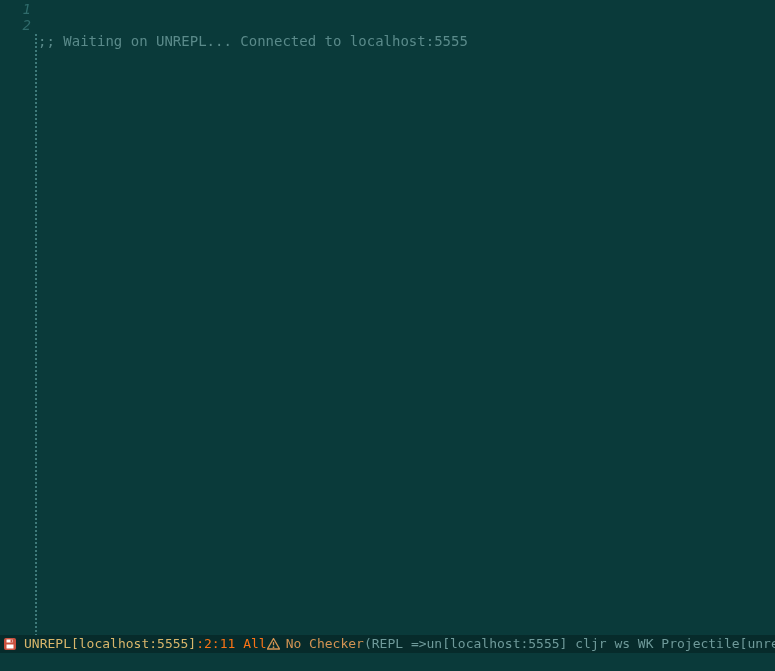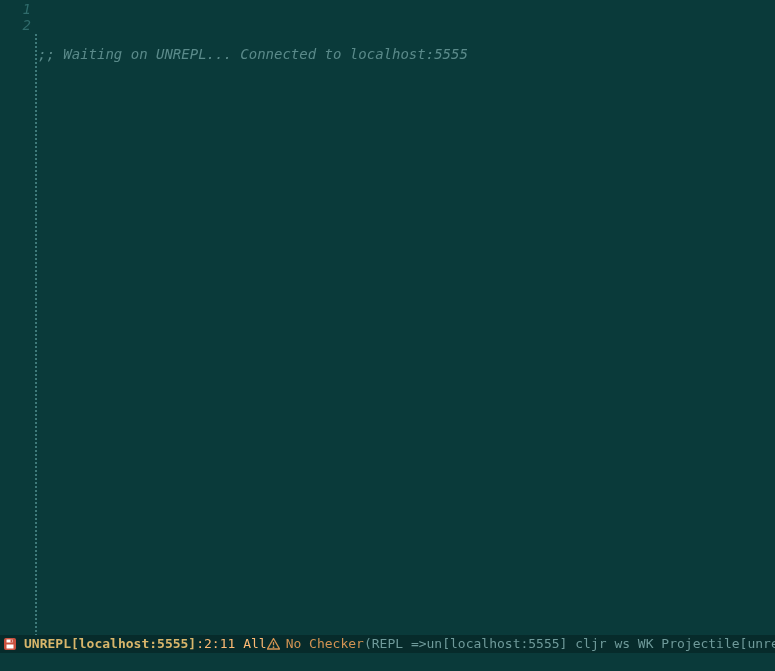--- a/index.html
+++ b/index.html
@@ -49,25 +49,24 @@
     left: 0;
     top: 34px;
     width: 2px;
     bottom: 0;
     background-image: linear-gradient(to bottom, #3f7a7a 0, #3f7a7a 2px, transparent 2px, transparent 4px);
     background-size: 2px 4px;
     background-repeat: repeat-y;
   }
   .text {
     flex: 1 1 auto;
-    padding-top: 14px;
+    padding-top: 1px;
     line-height: 16px;
     white-space: pre;
     position: relative;
-    font-style: italic;
   }
   .line { height: 16px; }
   .comment { color: #5a8a8a; }
   .prompt-brace { color: #e8c07d; font-weight: bold; }
   .prompt-ns { color: #e8c07d; font-weight: bold; }
   .cursor {
     display: inline-block;
     width: 8px;
     height: 15px;
     background: #b7c9c9;
@@ -87,22 +86,22 @@
     align-items: center;
     padding: 0 4px;
   }
   .modeline .spacer { display:inline-block; width: 40px; }
   .save-icon {
     display: inline-flex;
     align-items: center;
     margin-right: 8px;
   }
   .save-icon svg { display:block; }
-  .buf-name { color: #d8b66b; font-weight: bold; }
-  .buf-pos { color: #fdba74; }
+  .buf-name { color: #d8b66b; font-weight: normal; }
+  .buf-pos { color: #f97316; }
   .ml-gap { display:inline-block; width: 18px; }
   .warn-icon {
     display: inline-flex;
     align-items: center;
     margin-right: 6px;
   }
   .no-checker { color: #d29453; }
   .modes { color: #6f9a9a; }
   .minibuffer {
     flex: 0 0 18px;

